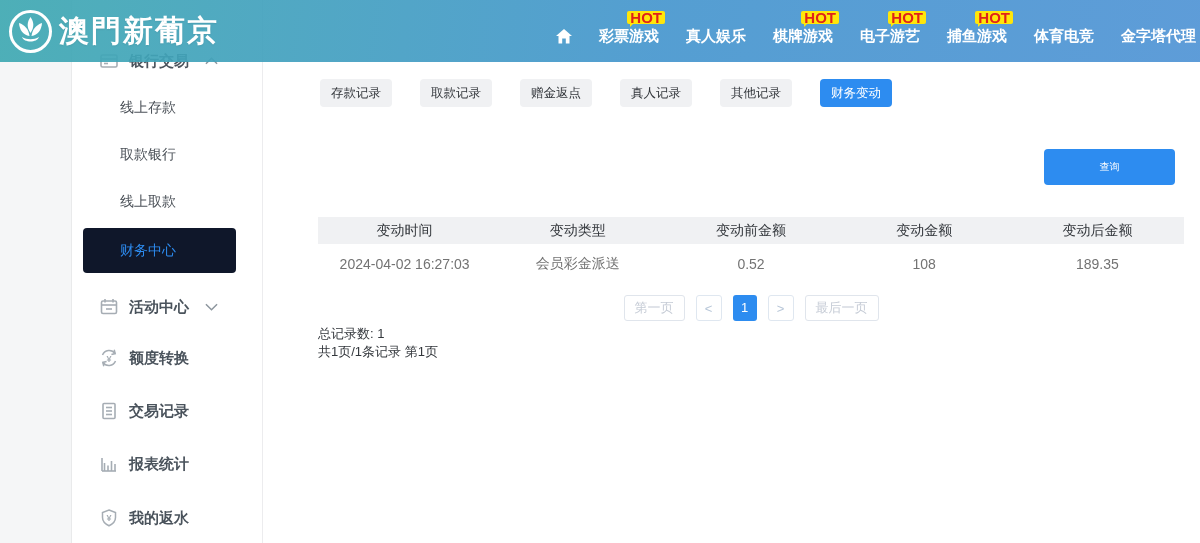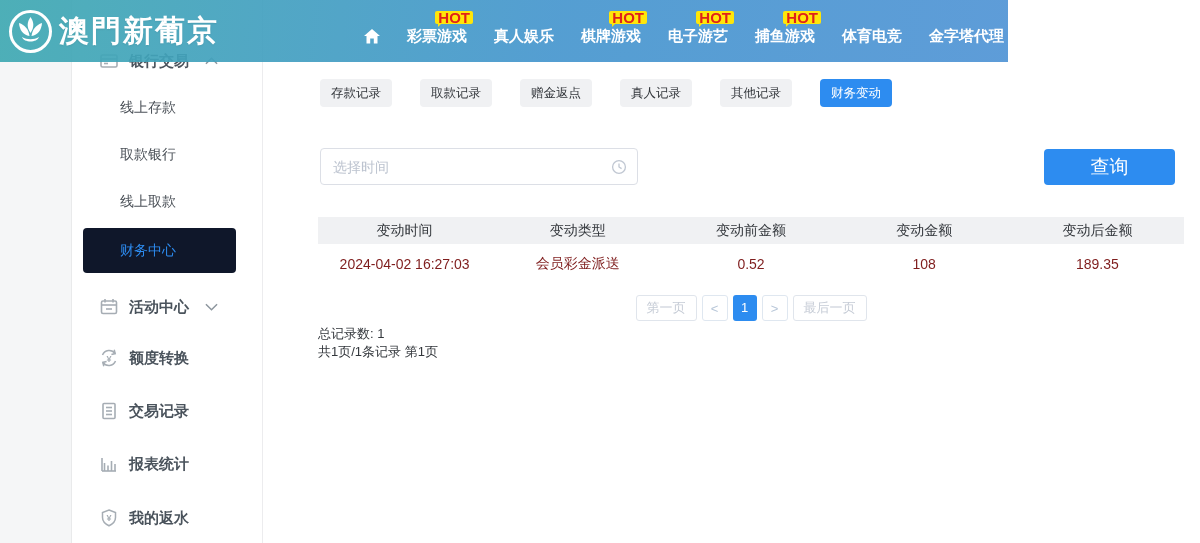--- a/index.html
+++ b/index.html
@@ -18,21 +18,21 @@
   .side-row .sicon { width:22px; height:22px; margin-right:9px; flex:0 0 22px; }
   .side-row .chev { margin-left:16px; }
   .side-sub { position:absolute; left:0; width:100%; height:28px; display:flex;
     align-items:center; padding-left:48px; font-size:14px; color:#4b5158;
     font-weight:500; cursor:pointer; }
   .side-active { position:absolute; left:11px; width:153px; height:45px;
     background:#0f172a; border-radius:4px; display:flex; align-items:center;
     padding-left:37px; font-size:14px; font-weight:500; color:#2d8cf0; cursor:pointer; }
 
   
-  .header { position:absolute; left:0; top:0; width:1008px; height:62px; z-index:10;
+  .header { position:absolute; left:0; top:0; width:1200px; height:62px; z-index:10;
     background:linear-gradient(97deg, rgba(63,169,178,0.92) 0%, rgba(70,150,206,0.92) 55%, rgba(80,148,213,0.92) 100%);
     display:flex; }
   .brand { display:flex; align-items:center; margin-left:8px; cursor:pointer; }
   .brand-mark { width:45px; height:45px; }
   .brand-name { color:#fff; font-size:30px; font-weight:bold; letter-spacing:2px;
     margin-left:6px; text-shadow:0 1px 2px rgba(0,0,0,0.08); }
   .nav { position:absolute; right:4px; top:0; height:62px; display:flex;
     align-items:center; padding-top:10px; gap:27px; }
   .nav-item { position:relative; color:#fff; font-size:15px; font-weight:bold;
     text-decoration:none; white-space:nowrap; cursor:pointer; }
@@ -54,31 +54,31 @@
 
   .date-input { position:absolute; left:57px; top:148px; width:318px; height:37px;
     border:1px solid #dcdfe6; border-radius:4px; background:#fff;
     display:flex; align-items:center; }
   .date-input input { flex:1; border:none; outline:none; font-size:14px;
     padding:0 12px; color:#333; background:transparent; font-family:inherit; }
   .date-input input::placeholder { color:#bcc3cf; }
   .clock { width:16px; height:16px; margin-right:10px; cursor:pointer; }
 
   .search-btn { position:absolute; left:781px; top:149px; width:131px; height:36px;
-    background:#2d8cf0; color:#fff; font-size:19px; border:none; border-radius:4px;
+    background:#2d8cf0; color:#fff; font-size:10px; border:none; border-radius:4px;
     cursor:pointer; font-family:inherit; }
 
   .table { position:absolute; left:55px; top:217px; width:866px; }
   .thead { display:flex; background:#f0f1f3; height:27px; align-items:center; }
   .th { flex:1; text-align:center; font-size:14px; color:#33373c; font-weight:500; }
   .trow { display:flex; height:40px; align-items:center; }
-  .td { flex:1; text-align:center; font-size:14px; color:#7f1d1d; }
+  .td { flex:1; text-align:center; font-size:14px; color:#737373; }
 
   .pager { position:absolute; left:55px; top:295px; width:866px;
-    display:flex; justify-content:center; align-items:center; gap:5px; }
+    display:flex; justify-content:center; align-items:center; gap:11px; }
   .pg-btn { height:26px; line-height:24px; padding:0 10px; background:#fff;
     border:1px solid #e0e5ec; border-radius:3px; color:#c6ccd6; font-size:13px;
     cursor:pointer; font-family:inherit; }
   .pg-arrow { width:26px; height:26px; line-height:23px; text-align:center;
     background:#fff; border:1px solid #dfe7f0; border-radius:3px; color:#b7c6d8;
     font-size:13px; cursor:pointer; font-family:inherit; padding:0; }
   .pg-cur { width:24px; height:26px; line-height:26px; text-align:center;
     background:#2d8cf0; color:#fff; border:none; border-radius:3px; font-size:13px;
     cursor:pointer; font-family:inherit; padding:0; }
 
@@ -197,29 +197,20 @@
 
     <div class="tabs">
       <button class="tab">存款记录</button>
       <button class="tab">取款记录</button>
       <button class="tab">赠金返点</button>
       <button class="tab">真人记录</button>
       <button class="tab">其他记录</button>
       <button class="tab active">财务变动</button>
     </div>
 
-    <div class="date-input">
-      <input type="text" placeholder="选择时间" style="">
-      <span class="clock">
-        <svg viewBox="0 0 16 16" width="16" height="16" fill="none" stroke="#c0c7d2" stroke-width="1.3">
-          <circle cx="8" cy="8" r="6.4"></circle>
-          <polyline points="8,4.5 8,8 10.6,9.6"></polyline>
-        </svg>
-      </span>
-    </div>
 
     <button class="search-btn">查询</button>
 
     <div class="table">
       <div class="thead">
         <div class="th">变动时间</div>
         <div class="th">变动类型</div>
         <div class="th">变动前金额</div>
         <div class="th">变动金额</div>
         <div class="th">变动后金额</div>

